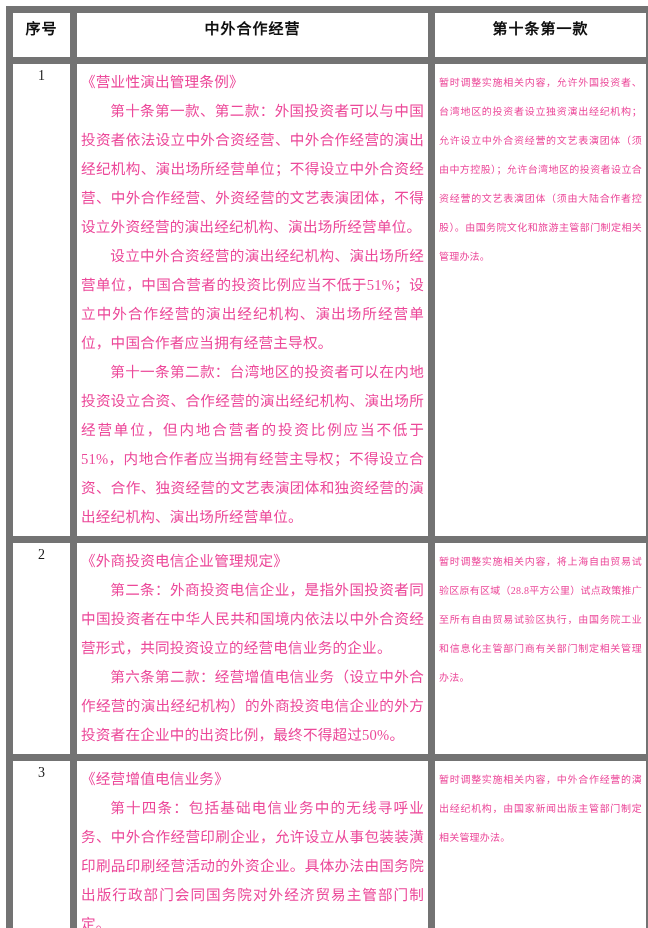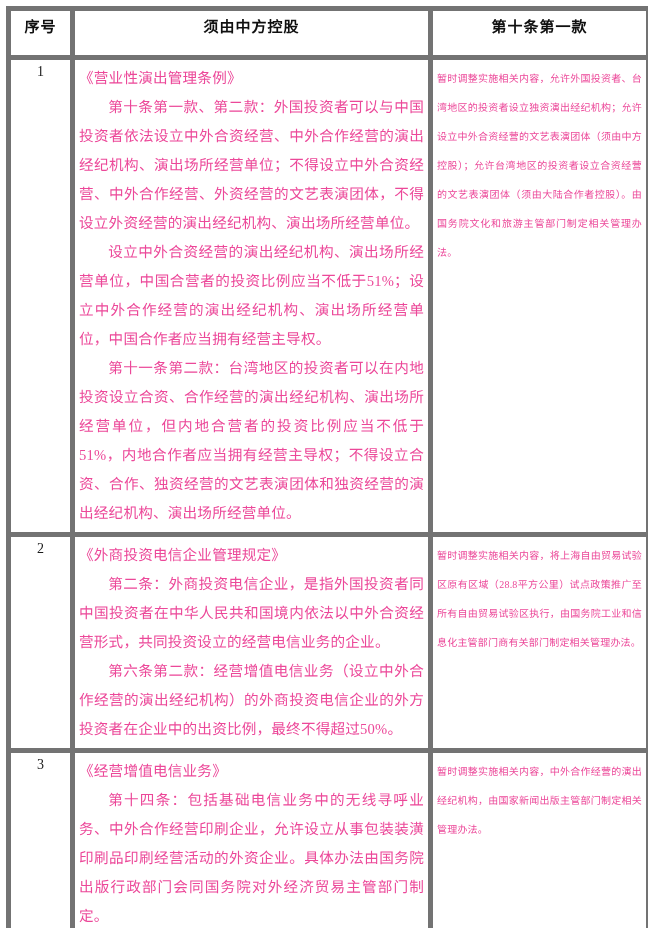--- a/index.html
+++ b/index.html
@@ -19,21 +19,21 @@
 
   .doc-table {
     width: 642px;
     margin: 6px 0 0 6px;
     border-collapse: collapse;
     table-layout: fixed;
   }
 
   .doc-table td,
   .doc-table th {
-    border: 5px solid #737373;
+    border: 7px solid #737373;
     padding: 4px;
     vertical-align: top;
     margin-top: 16px;
   }
 
   
   col.c-seq    { width: 64px; }
   col.c-reg    { width: 358px; }
   col.c-status { width: 218px; }
 
@@ -95,21 +95,21 @@
 
 <table class="doc-table">
   <colgroup>
     <col class="c-seq">
     <col class="c-reg">
     <col class="c-status">
   </colgroup>
   <thead>
     <tr>
       <th class="head-cell">序号</th>
-      <th class="head-cell">须由中方控股</th>
+      <th class="head-cell">中外合作经营</th>
       <th class="head-cell">第十条第一款</th>
     </tr>
   </thead>
   <tbody>
 
     <tr>
       <td class="seq-cell">1</td>
       <td class="reg-cell">
         <p class="para title-line">《营业性演出管理条例》</p>
         <p class="para indent">第十条第一款、第二款：外国投资者可以与中国投资者依法设立中外合资经营、中外合作经营的演出经纪机构、演出场所经营单位；不得设立中外合资经营、中外合作经营、外资经营的文艺表演团体，不得设立外资经营的演出经纪机构、演出场所经营单位。</p>

